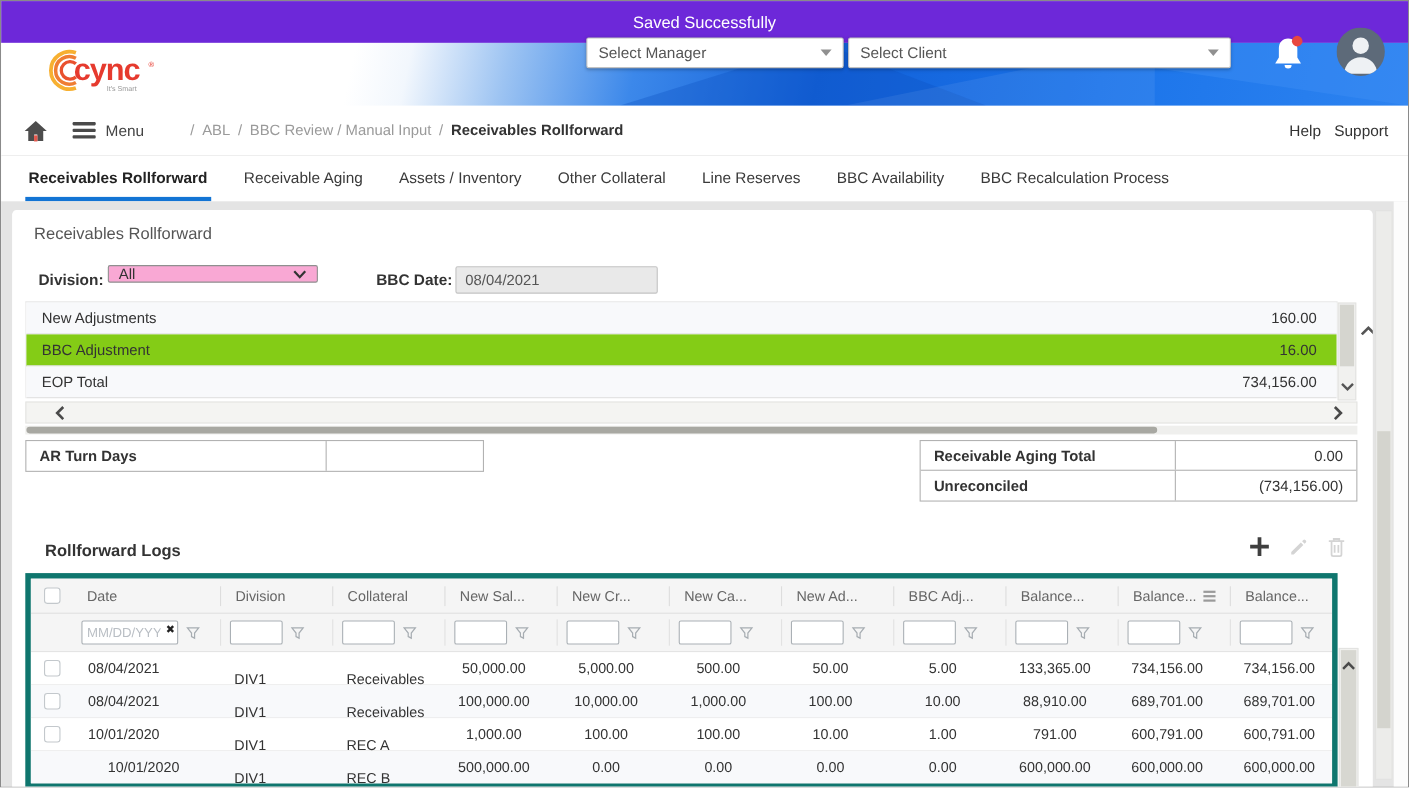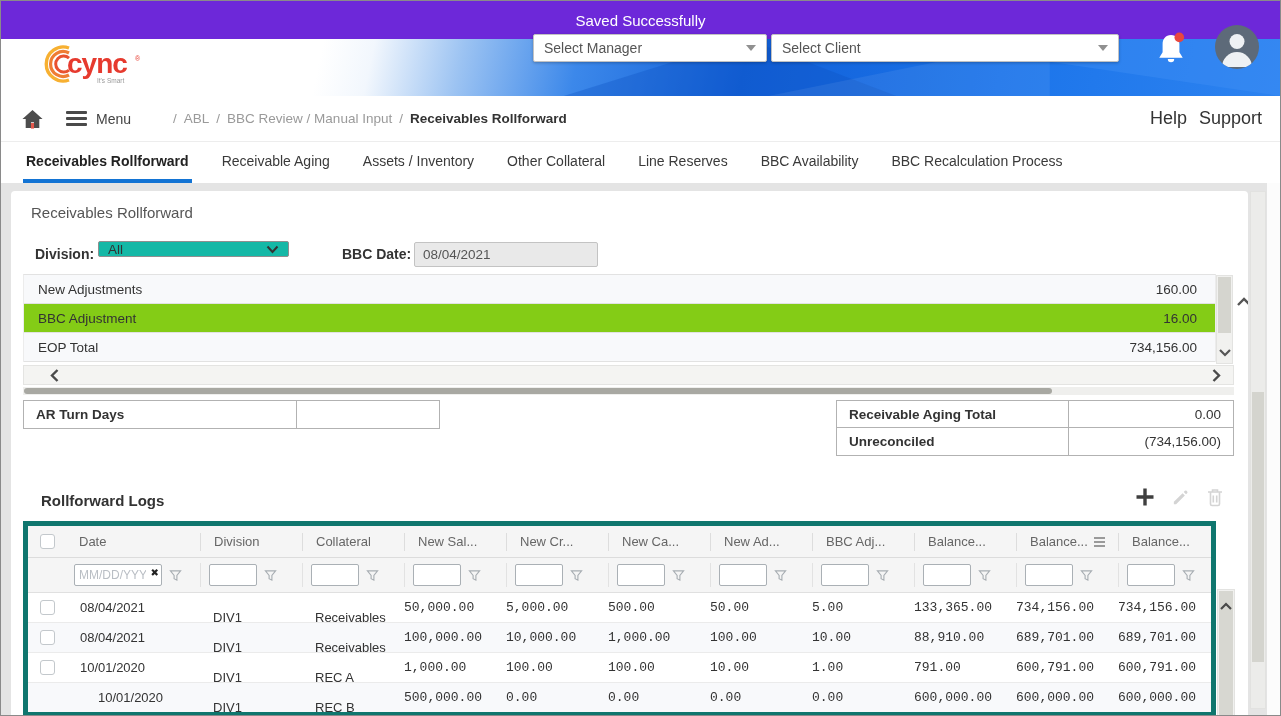--- a/index.html
+++ b/index.html
@@ -31,41 +31,41 @@
   .crumbbar { height:46px; background:#fff; display:flex; align-items:center; padding:0 18px; border-bottom:1px solid #ededed; }
   .home-btn { margin-left:2px; cursor:pointer; display:flex; }
   .menu-btn { display:flex; align-items:center; gap:9px; margin-left:22px; cursor:pointer; }
   .hamburger { display:flex; flex-direction:column; gap:3px; }
   .hamburger span { width:21px; height:3px; background:#4a4a4a; border-radius:1px; }
   .menu-label { font-size:14px; color:#444; }
   .crumbs { margin-left:42px; font-size:13.5px; color:#9a9a9a; display:flex; gap:7px; align-items:center; }
   .crumbs .sep { color:#9a9a9a; }
   .crumbs .link { color:#9a9a9a; cursor:pointer; }
   .crumbs .current { color:#333; font-weight:bold; }
-  .hdr-links { margin-left:auto; display:flex; gap:12px; font-size:18px; color:#333; }
+  .hdr-links { margin-left:auto; display:flex; gap:12px; font-size:14px; color:#333; }
   .hdr-links span { cursor:pointer; }
 
   
   .tabbar { height:41px; background:#fff; display:flex; align-items:stretch; padding-left:22px; gap:27px; }
   .tab { display:flex; align-items:center; font-size:14px; color:#3a3a3a; cursor:pointer;
          border-bottom:4px solid transparent; padding:0 3px; white-space:nowrap; }
   .tab.active { color:#222; font-weight:bold; border-bottom-color:#1374d4; }
 
   
   .content { position:relative; height:534px; background:#e4e4e4; }
   .panel { position:absolute; left:10px; top:8px; width:1237px; height:526px; background:#fff; border-radius:4px 4px 0 0; overflow:hidden; }
   .white-edge { position:absolute; left:1266px; top:0; width:15px; height:100%; background:#fcfcfc; }
   .page-sb { position:absolute; left:1249px; top:8px; width:16px; height:518px; background:#ececea; border:1px solid #e2e2e0; }
   .page-sb .thumb { position:absolute; left:1px; right:1px; top:200px; height:270px; background:#d4d4ce; }
 
   .panel-title { position:absolute; left:20px; top:13px; font-size:15px; color:#555; }
 
   .ctl-label { position:absolute; font-size:14px; font-weight:bold; color:#333; top:55px; }
   .division-select { position:absolute; left:87px; top:50px; width:191px; height:16px; border:1px solid #8f8f8f; border-radius:2px;
-     background:#14b8a6; display:flex; align-items:center; padding:0 9px; font-size:13.5px; color:#333; cursor:pointer; }
+     background:#f9a8d4; display:flex; align-items:center; padding:0 9px; font-size:13.5px; color:#333; cursor:pointer; }
   .division-select svg { margin-left:auto; }
   .bbc-date-input { position:absolute; left:403px; top:51px; width:184px; height:25px; background:#e9e9e9;
      border:1px solid #c3c3c3; border-radius:2px; font-size:13.5px; color:#555; padding:0 8px; font-family:"Liberation Sans",sans-serif; }
 
   
   .sgrid { position:absolute; left:12px; top:83px; width:1193px; border-top:1px solid #e2e2e2; border-left:1px solid #ececec; border-right:1px solid #ececec; }
   .sgrid .row { height:29px; border-bottom:1px solid #e2e2e2; display:flex; align-items:center; font-size:13.5px; color:#333; background:#84cc16; cursor:pointer; }
   .sgrid .row:nth-child(odd) { background:#f8f9fb; }
   .sgrid .row .lbl { padding-left:14px; }
   .sgrid .row .val { margin-left:auto; padding-right:18px; }
@@ -103,21 +103,21 @@
   .lrow { display:flex; align-items:center; }
   .lhead { height:32px; background:#f5f5f5; border-bottom:1px solid #dcdcdc; color:#666; }
   .lfilter { height:35px; background:#f5f5f5; border-bottom:1px solid #e0e0e0; }
   .ldata { height:30px; border-bottom:1px solid #ebebeb; color:#333; background:#fff; cursor:pointer; }
   .ldata.shade { background:#f8f9fb; }
   .c-check { width:38px; display:flex; justify-content:center; flex-shrink:0; }
   .c-date { width:134px; flex-shrink:0; }
   .c-std { width:102px; flex-shrink:0; }
   .lhead .hcell { padding-left:13px; display:flex; align-items:center; gap:6px; height:18px; }
   .lhead .hcell.bl { border-left:1px solid #ddd; }
-  .num { text-align:left; padding-right:12px;font-family:Liberation Mono, monospace; }
+  .num { text-align:center; padding-right:12px; }
   .ldata .c-date { padding-left:14px; }
   .ldata.no-check .c-date { padding-left:32px; }
   .ldata .c-txt { padding-left:13px;margin-top:20px; }
   .cbx { width:15px; height:15px; border:1px solid #c3c8cc; border-radius:3px; background:#fff; display:inline-block; cursor:pointer; }
   .hidden { visibility:hidden; }
   .colmenu { display:inline-flex; flex-direction:column; gap:2px; }
   .colmenu i { width:11px; height:2px; background:#9a9a9a; }
 
   .fcell { display:flex; align-items:center; gap:7px; padding:0 6px 0 8px; height:24px; }
   .fcell.bl { border-left:1px solid #e2e2e2; }

